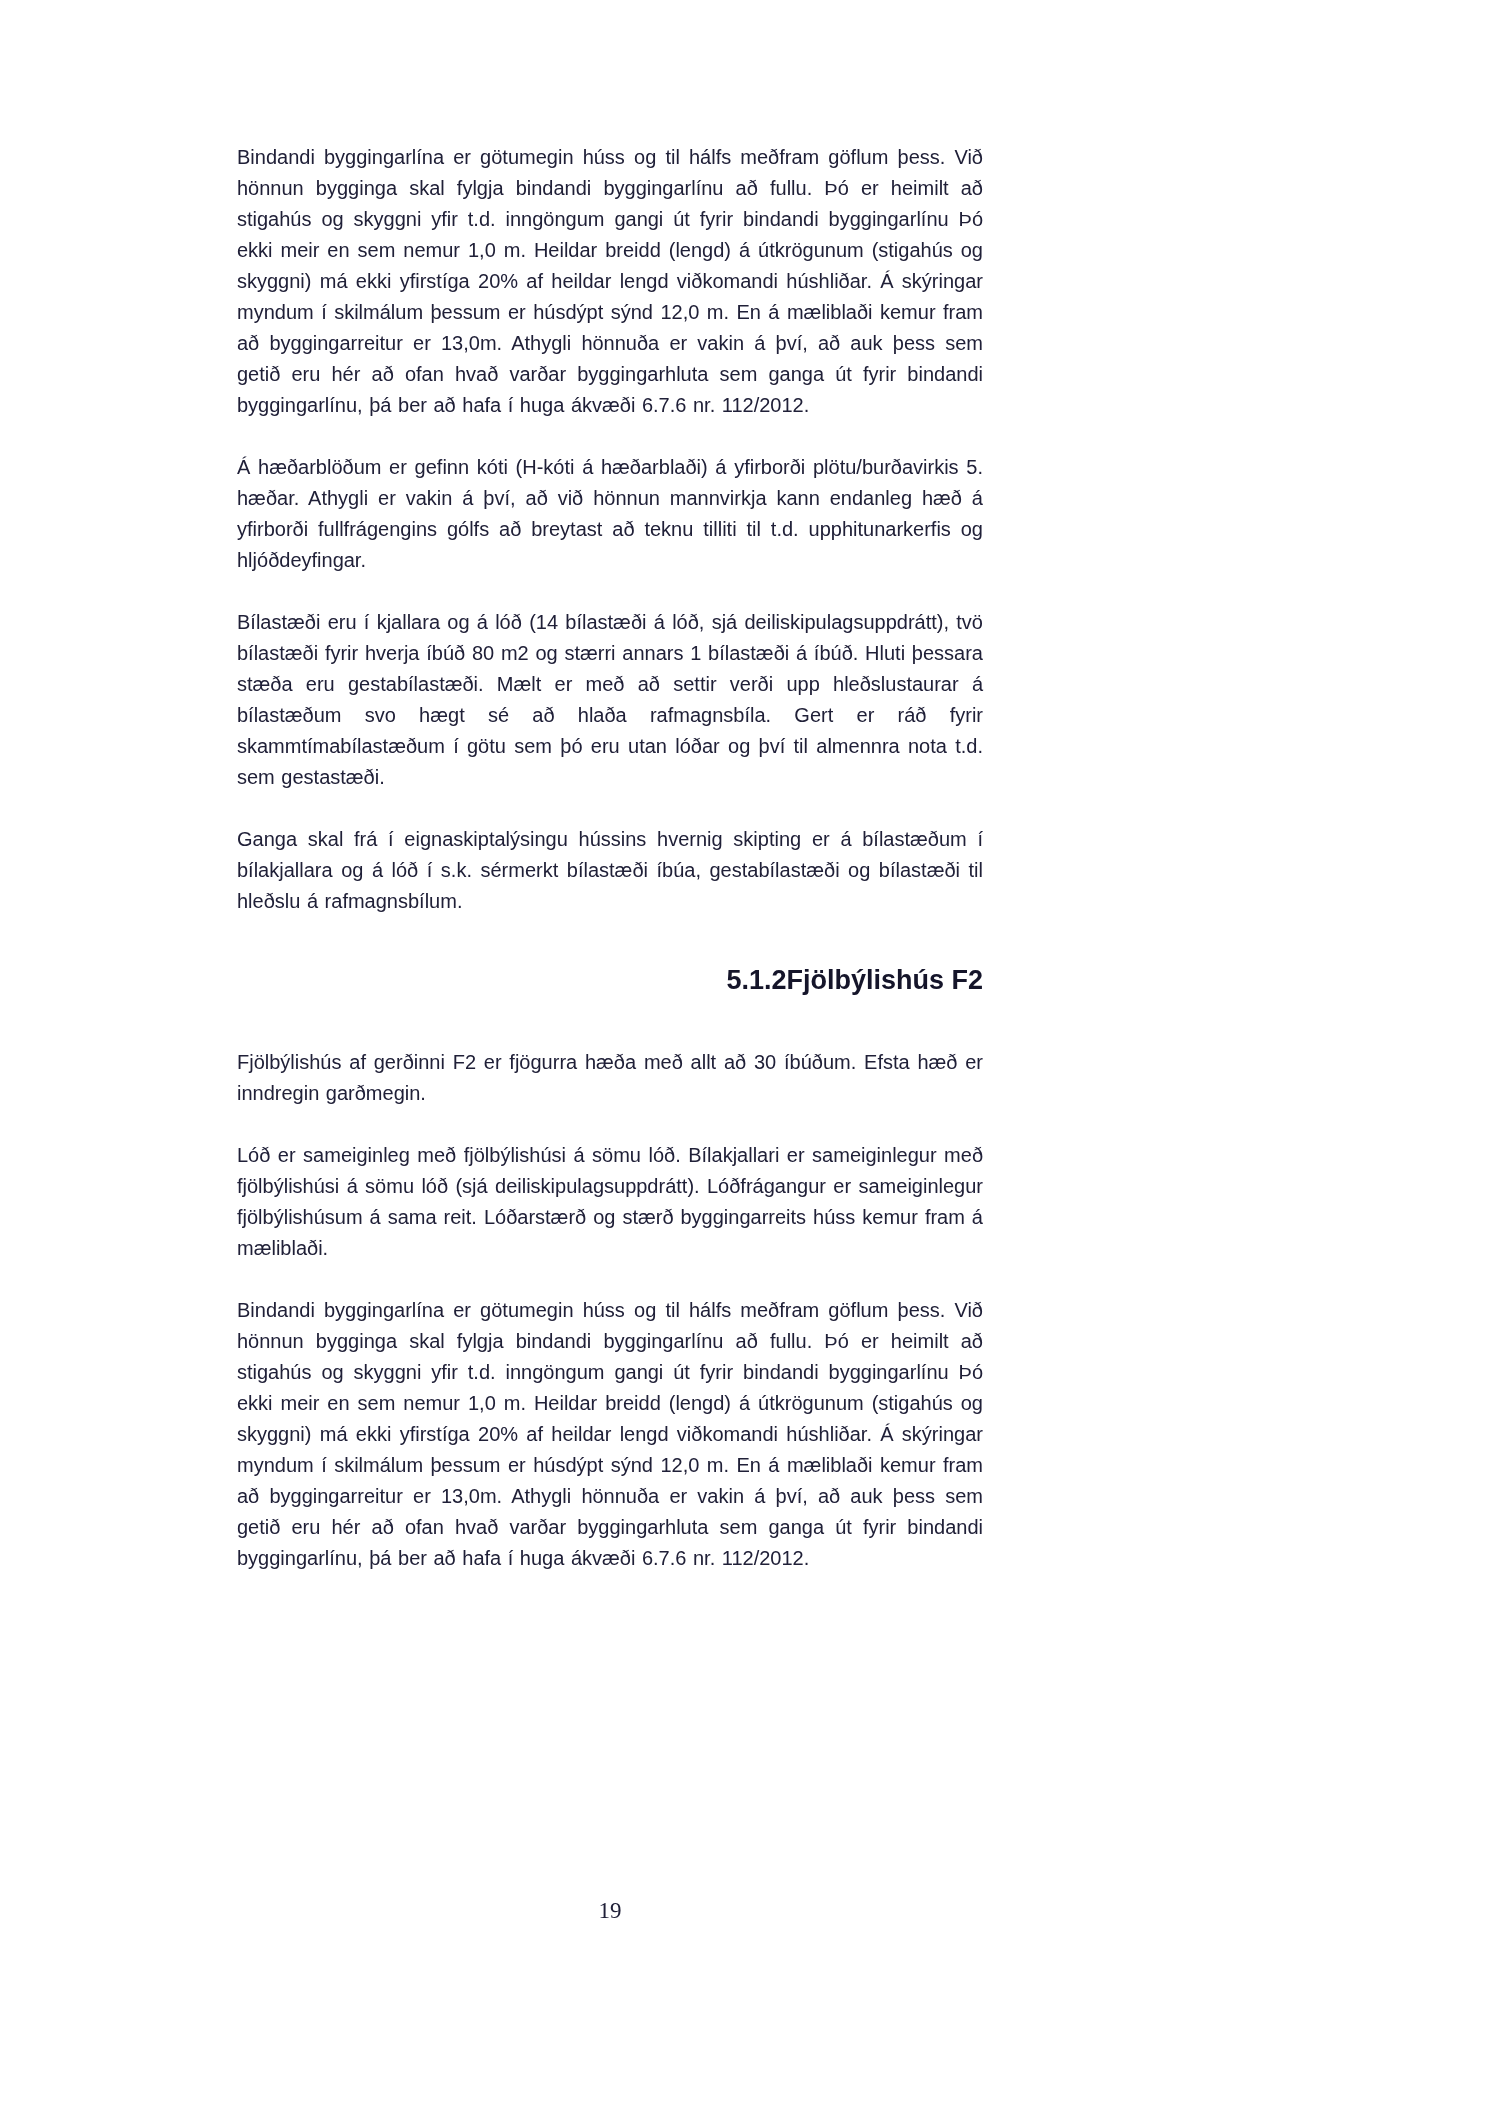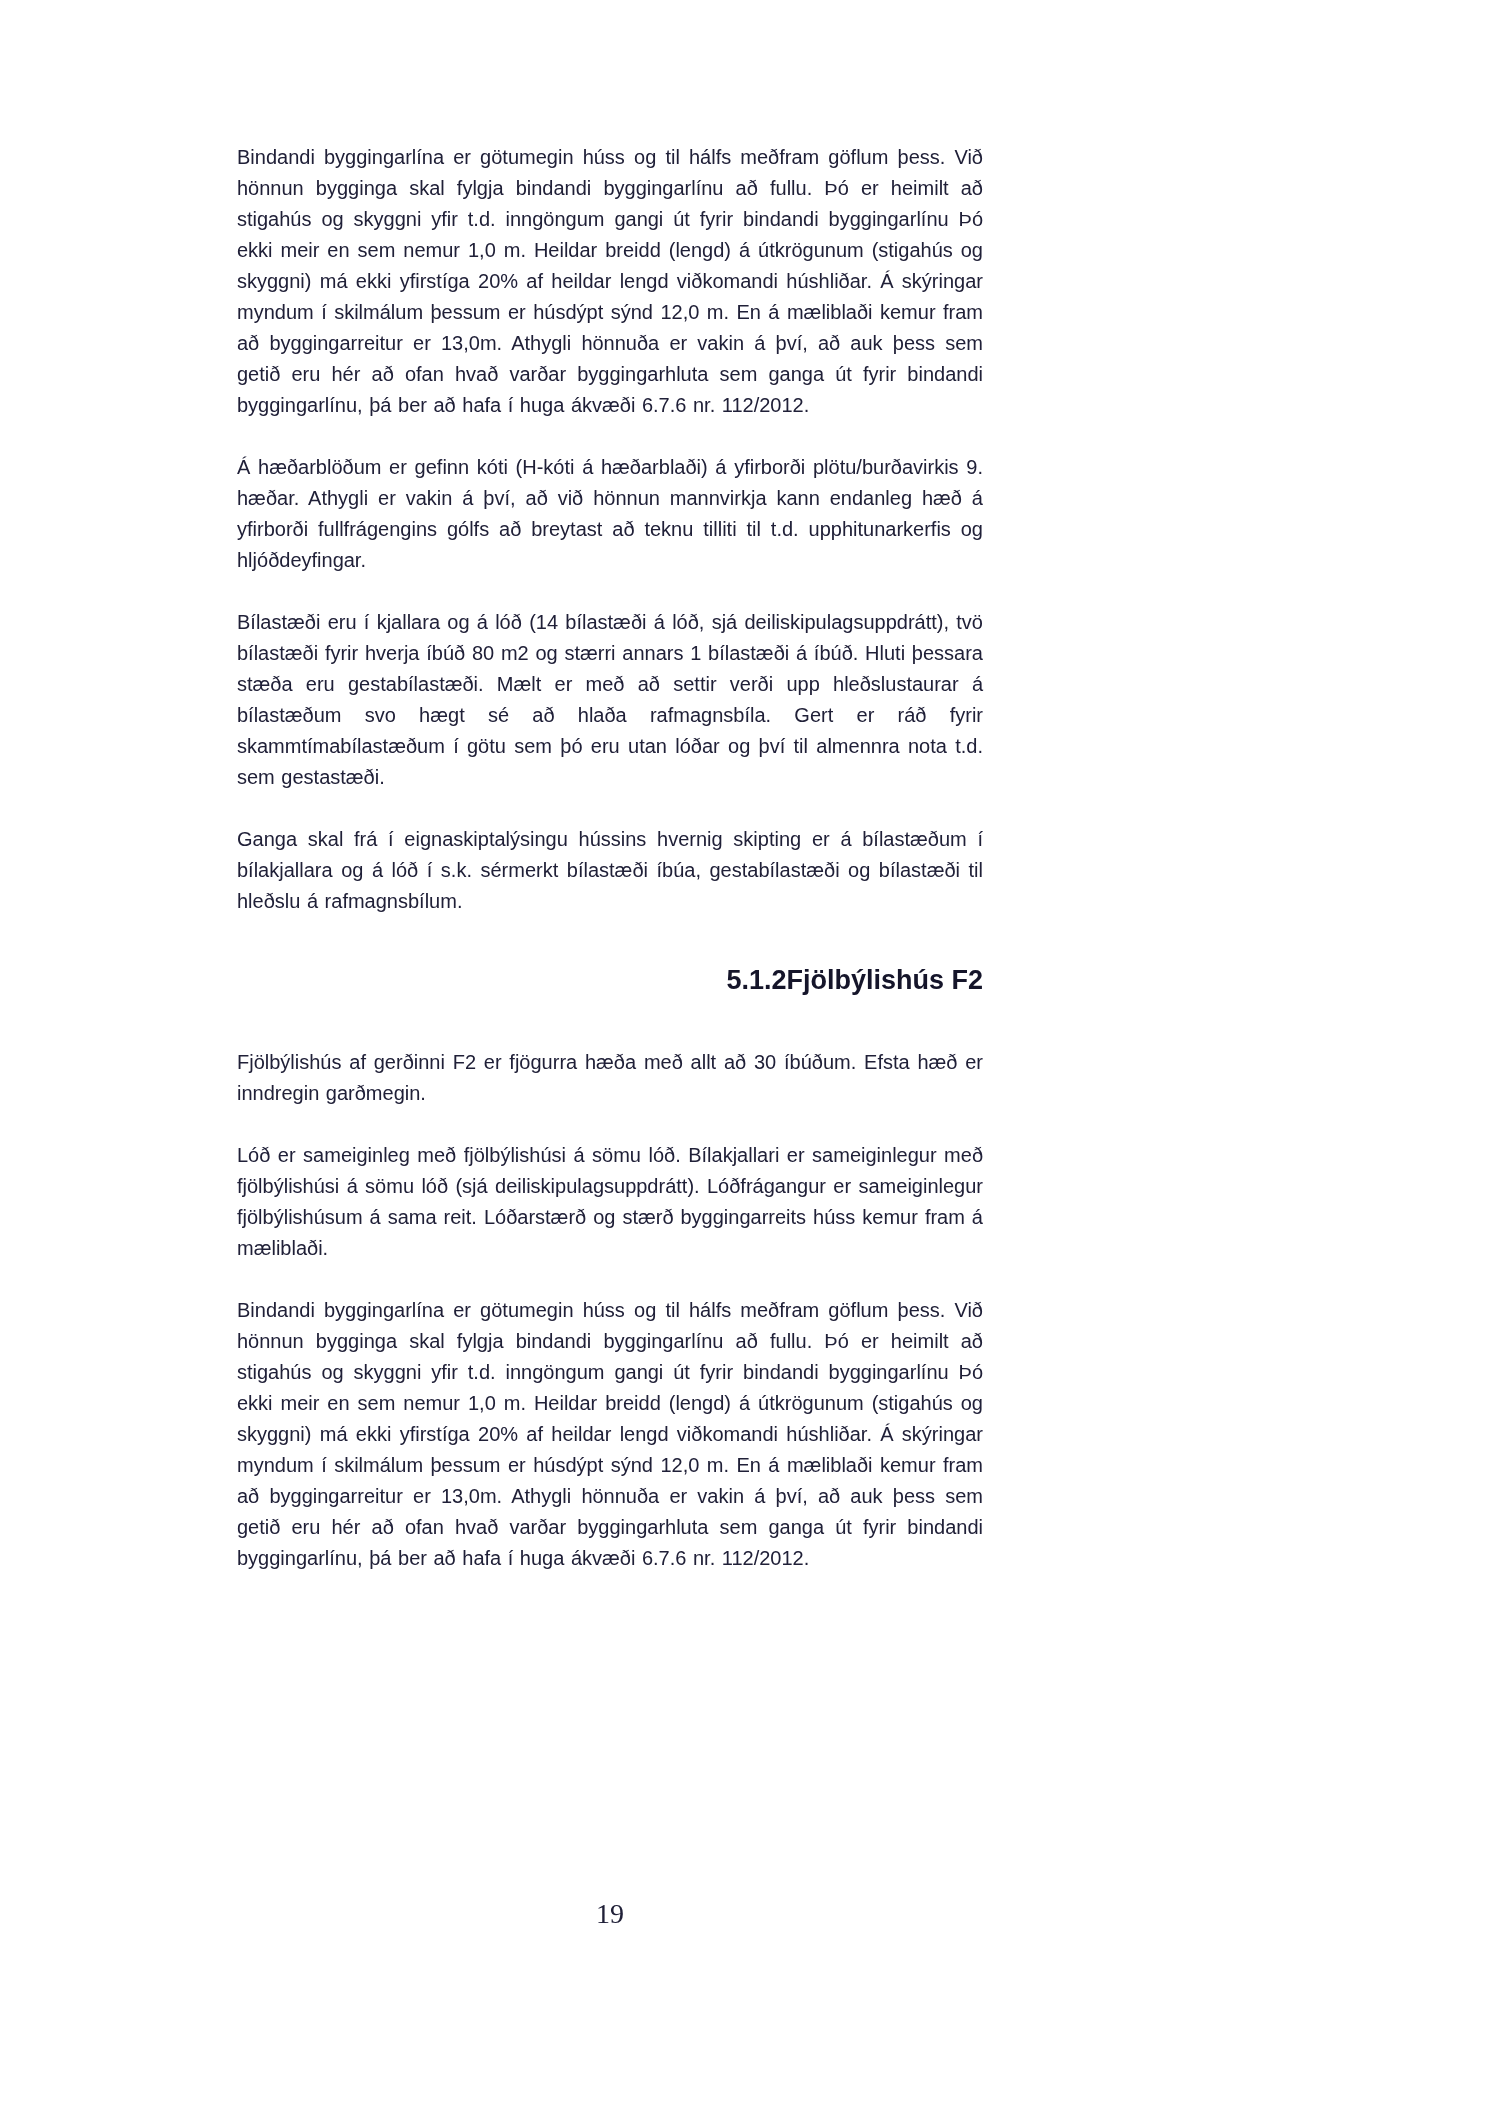--- a/index.html
+++ b/index.html
@@ -42,32 +42,32 @@
     display: inline-block;
     width: 110px;
   }
   .page-number {
     position: absolute;
     left: 237px;
     top: 1898px;
     width: 746px;
     text-align: center;
     font-family: "Liberation Serif", serif;
-    font-size: 28px;
+    font-size: 23px;
     color: #202038;
   }
 </style>
 </head>
 <body>
 
 <div class="page">
   <div class="text-block">
 
     <p class="para">Bindandi byggingarlína er götumegin húss og til hálfs meðfram göflum þess. Við hönnun bygginga skal fylgja bindandi byggingarlínu að fullu. Þó er heimilt að stigahús og skyggni yfir t.d. inngöngum gangi út fyrir bindandi byggingarlínu Þó ekki meir en sem nemur 1,0 m. Heildar breidd (lengd) á útkrögunum (stigahús og skyggni) má ekki yfirstíga 20% af heildar lengd viðkomandi húshliðar. Á skýringar myndum í skilmálum þessum er húsdýpt sýnd 12,0 m. En á mæliblaði kemur fram að byggingarreitur er 13,0m. Athygli hönnuða er vakin á því, að auk þess sem getið eru hér að ofan hvað varðar byggingarhluta sem ganga út fyrir bindandi byggingarlínu, þá ber að hafa í huga ákvæði 6.7.6 nr. 112/2012.</p>
-    <p class="para">Á hæðarblöðum er gefinn kóti (H-kóti á hæðarblaði) á yfirborði plötu/burðavirkis 9. hæðar. Athygli er vakin á því, að við hönnun mannvirkja kann endanleg hæð á yfirborði fullfrágengins gólfs að breytast að teknu tilliti til t.d. upphitunarkerfis og hljóðdeyfingar.</p>
+    <p class="para">Á hæðarblöðum er gefinn kóti (H-kóti á hæðarblaði) á yfirborði plötu/burðavirkis 5. hæðar. Athygli er vakin á því, að við hönnun mannvirkja kann endanleg hæð á yfirborði fullfrágengins gólfs að breytast að teknu tilliti til t.d. upphitunarkerfis og hljóðdeyfingar.</p>
     <p class="para">Bílastæði eru í kjallara og á lóð (14 bílastæði á lóð, sjá deiliskipulagsuppdrátt), tvö bílastæði fyrir hverja íbúð 80 m2 og stærri annars 1 bílastæði á íbúð. Hluti þessara stæða eru gestabílastæði. Mælt er með að settir verði upp hleðslustaurar á bílastæðum svo hægt sé að hlaða rafmagnsbíla. Gert er ráð fyrir skammtímabílastæðum í götu sem þó eru utan lóðar og því til almennra nota t.d. sem gestastæði.</p>
     <p class="para">Ganga skal frá í eignaskiptalýsingu hússins hvernig skipting er á bílastæðum í bílakjallara og á lóð í s.k. sérmerkt bílastæði íbúa, gestabílastæði og bílastæði til hleðslu á rafmagnsbílum.</p>
 
     <h2 class="heading">
       <span class="h-num">5.1.2</span><span class="h-title">Fjölbýlishús F2</span>
     </h2>
 
     <p class="para">Fjölbýlishús af gerðinni F2 er fjögurra hæða með allt að 30 íbúðum. Efsta hæð er inndregin garðmegin.</p>
     <p class="para">Lóð er sameiginleg með fjölbýlishúsi á sömu lóð. Bílakjallari er sameiginlegur með fjölbýlishúsi á sömu lóð (sjá deiliskipulagsuppdrátt). Lóðfrágangur er sameiginlegur fjölbýlishúsum á sama reit. Lóðarstærð og stærð byggingarreits húss kemur fram á mæliblaði.</p>
     <p class="para">Bindandi byggingarlína er götumegin húss og til hálfs meðfram göflum þess. Við hönnun bygginga skal fylgja bindandi byggingarlínu að fullu. Þó er heimilt að stigahús og skyggni yfir t.d. inngöngum gangi út fyrir bindandi byggingarlínu Þó ekki meir en sem nemur 1,0 m. Heildar breidd (lengd) á útkrögunum (stigahús og skyggni) má ekki yfirstíga 20% af heildar lengd viðkomandi húshliðar. Á skýringar myndum í skilmálum þessum er húsdýpt sýnd 12,0 m. En á mæliblaði kemur fram að byggingarreitur er 13,0m. Athygli hönnuða er vakin á því, að auk þess sem getið eru hér að ofan hvað varðar byggingarhluta sem ganga út fyrir bindandi byggingarlínu, þá ber að hafa í huga ákvæði 6.7.6 nr. 112/2012.</p>

